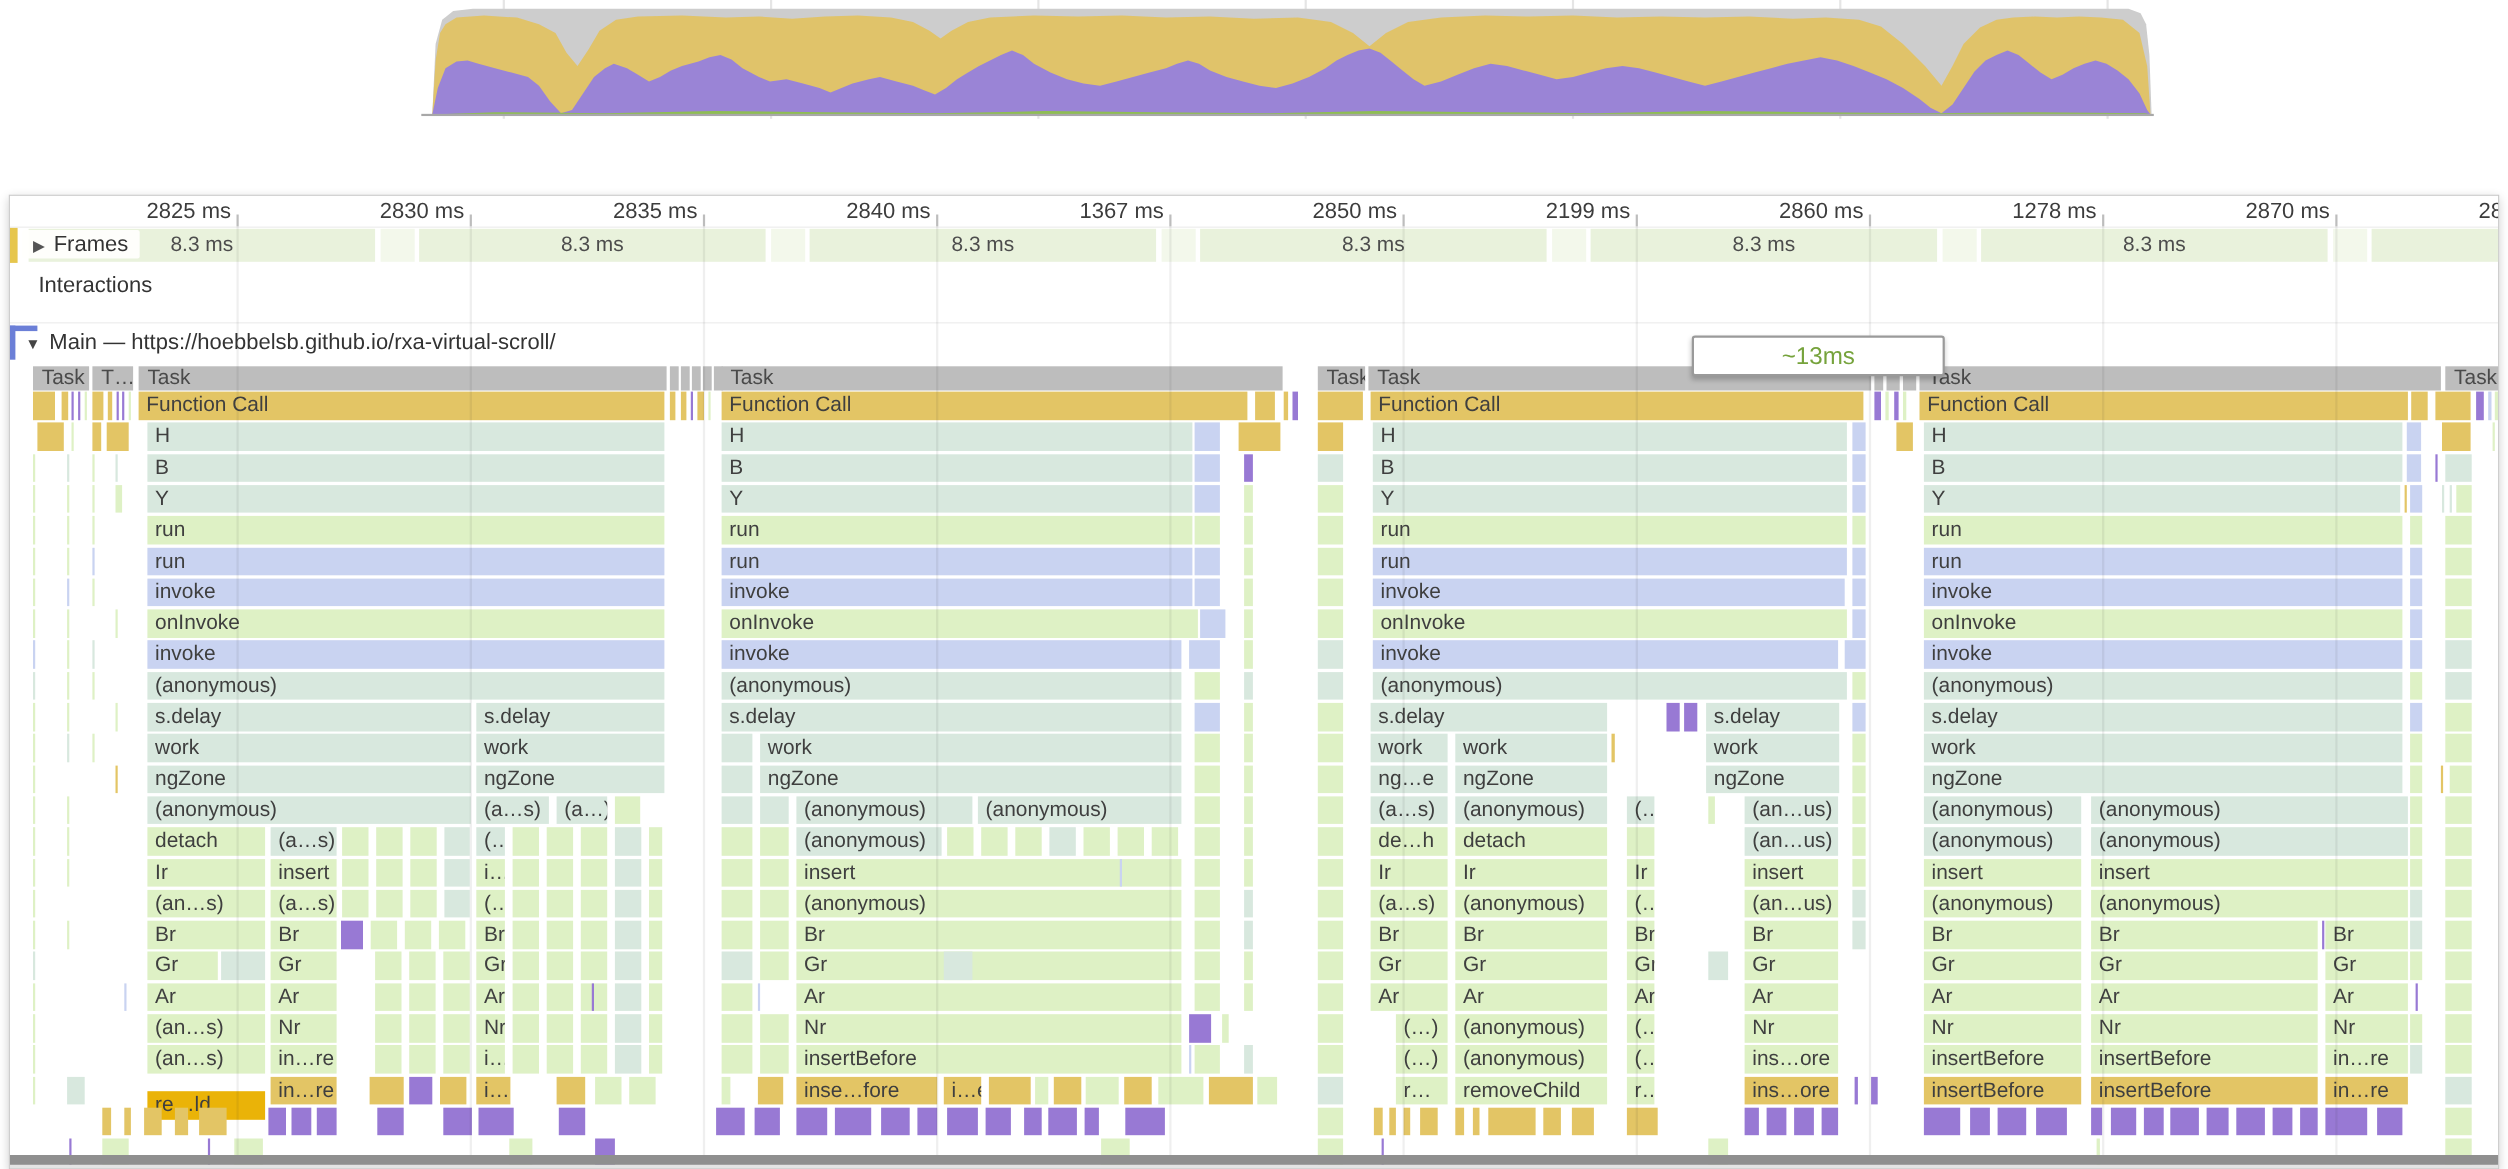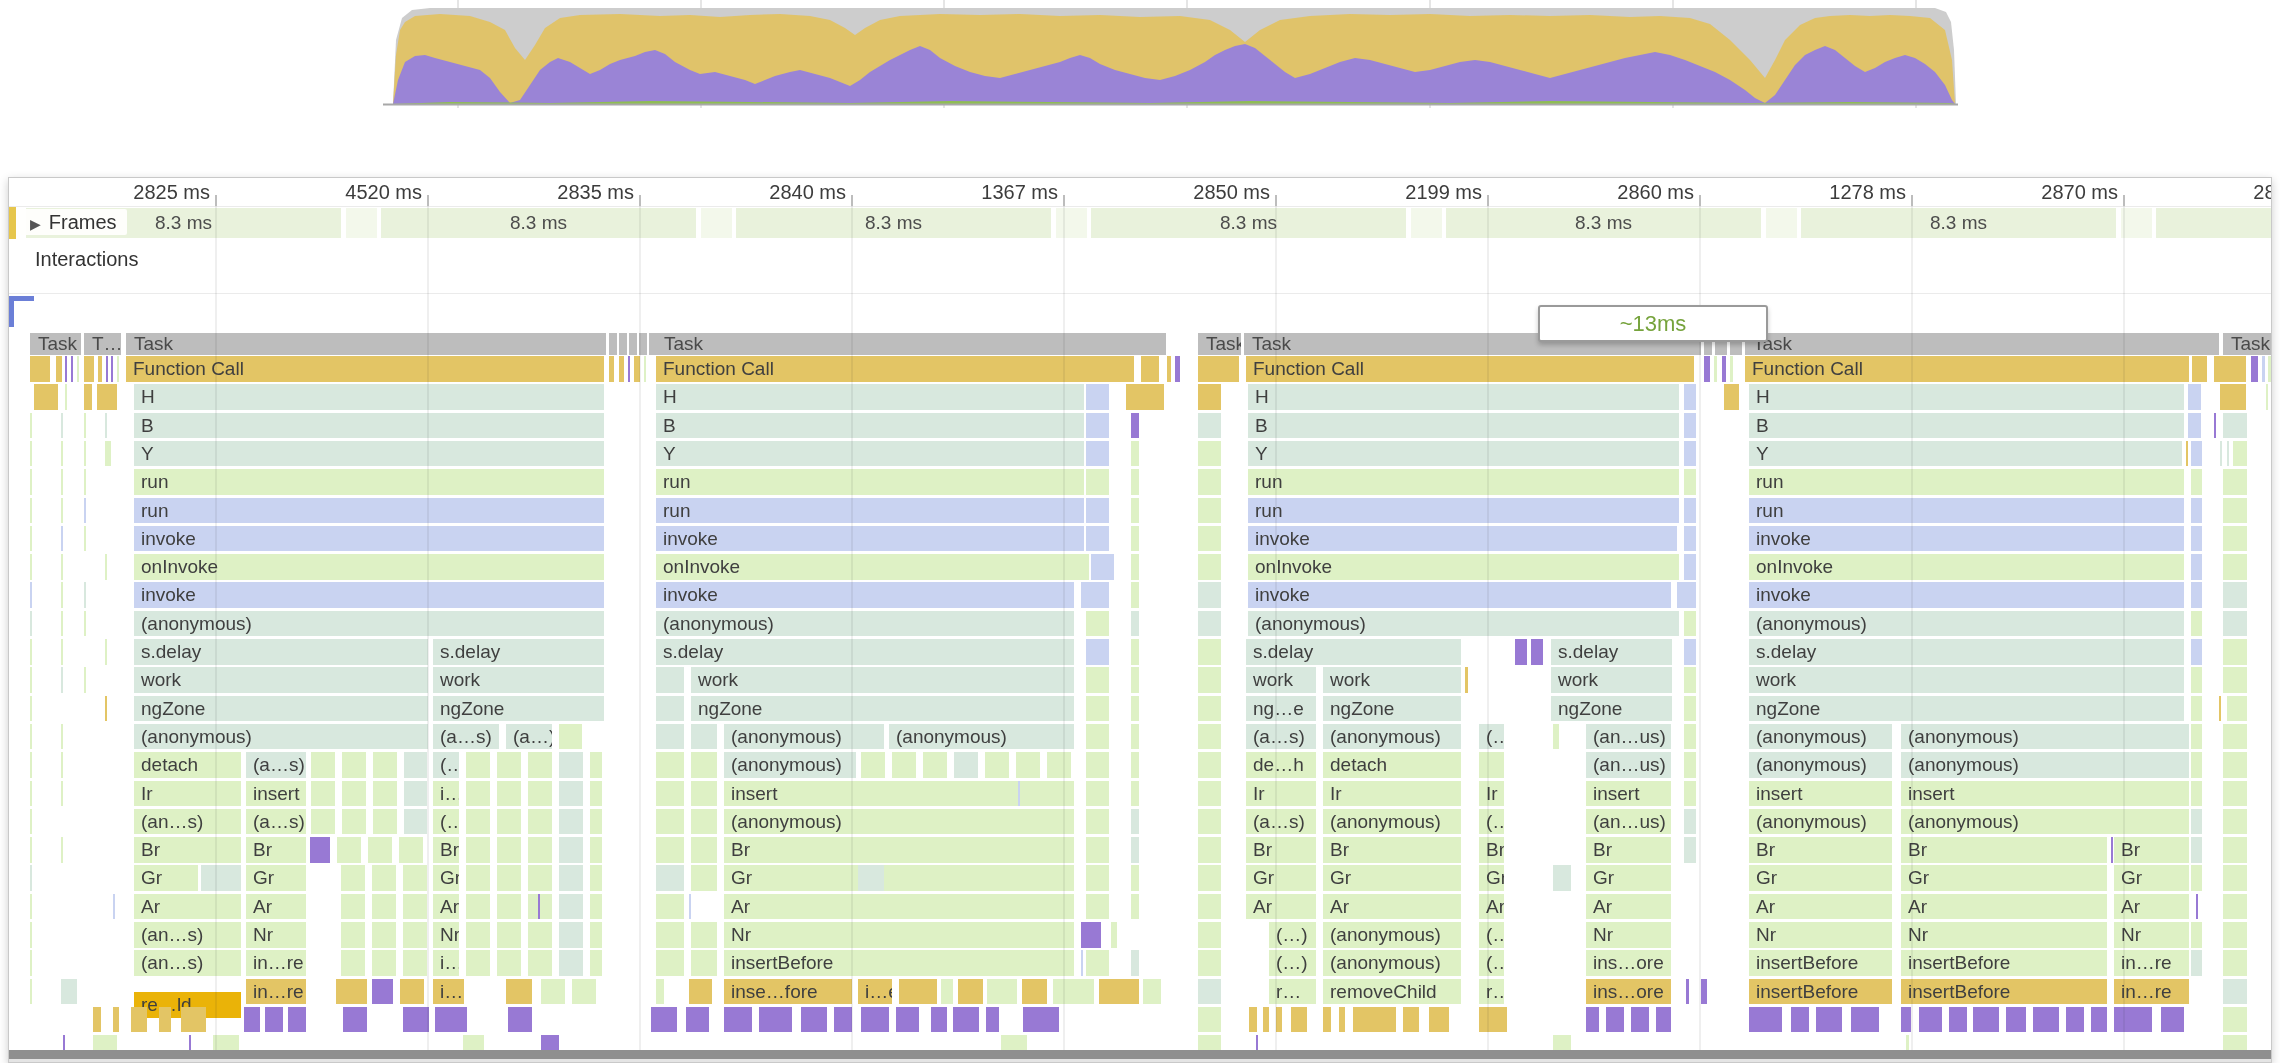--- a/index.html
+++ b/index.html
@@ -63,21 +63,21 @@
       <polygon id="ov-green" points="393,104 450,102 550,103 650,101 750,102 850,103 950,101 1050,102 1150,103 1250,101 1350,102 1450,103 1550,101 1650,102 1750,103 1850,102 1950,103 1955,104" fill="#8fbe53"></polygon>
       <rect id="ov-baseline" x="383" y="103.5" width="1575" height="2" fill="#a8a8a8"></rect>
     </svg>
   </div>
 
   <div class="panel">
 
     <div id="ruler">
         <div class="ruler-label" style="left: 71px;">2825 ms</div>
         <div class="ruler-tick" style="left: 206px;"></div>
-        <div class="ruler-label" style="left: 283px;">4520 ms</div>
+        <div class="ruler-label" style="left: 283px;">2830 ms</div>
         <div class="ruler-tick" style="left: 418px;"></div>
         <div class="ruler-label" style="left: 495px;">2835 ms</div>
         <div class="ruler-tick" style="left: 630px;"></div>
         <div class="ruler-label" style="left: 707px;">2840 ms</div>
         <div class="ruler-tick" style="left: 842px;"></div>
         <div class="ruler-label" style="left: 919px;">1367 ms</div>
         <div class="ruler-tick" style="left: 1054px;"></div>
         <div class="ruler-label" style="left: 1131px;">2850 ms</div>
         <div class="ruler-tick" style="left: 1266px;"></div>
         <div class="ruler-label" style="left: 1343px;">2199 ms</div>
@@ -122,20 +122,23 @@
         <div class="frame-bar" style="left: 2147px; width: 117px;"></div>
       </div>
     <div class="frames-marker"></div>
     <div class="frames-chip">
       <span class="tri">▶</span><span>Frames</span>
     </div>
 
     <div class="interactions-label">Interactions</div>
 
     <div class="main-corner"></div>
+    <div class="main-title">
+      <span class="tri">▼</span><span>Main — https://hoebbelsb.github.io/rxa-virtual-scroll/</span>
+    </div>
 
     <div id="task-headers">
         <div class="task-bar" style="left: 21px; width: 51px; background: rgb(189, 189, 189);">Task</div>
         <div class="task-bar" style="left: 75px; width: 37px; background: rgb(189, 189, 189);">T…</div>
         <div class="task-bar" style="left: 117px; width: 480px; background: rgb(189, 189, 189);">Task</div>
         <div class="task-bar" style="left: 600px; width: 7px; background: rgb(189, 189, 189);"></div>
         <div class="task-bar" style="left: 610px; width: 7px; background: rgb(189, 189, 189);"></div>
         <div class="task-bar" style="left: 620px; width: 7px; background: rgb(189, 189, 189);"></div>
         <div class="task-bar" style="left: 630px; width: 7px; background: rgb(189, 189, 189);"></div>
         <div class="task-bar" style="left: 640px; width: 5px; background: rgb(189, 189, 189);"></div>

